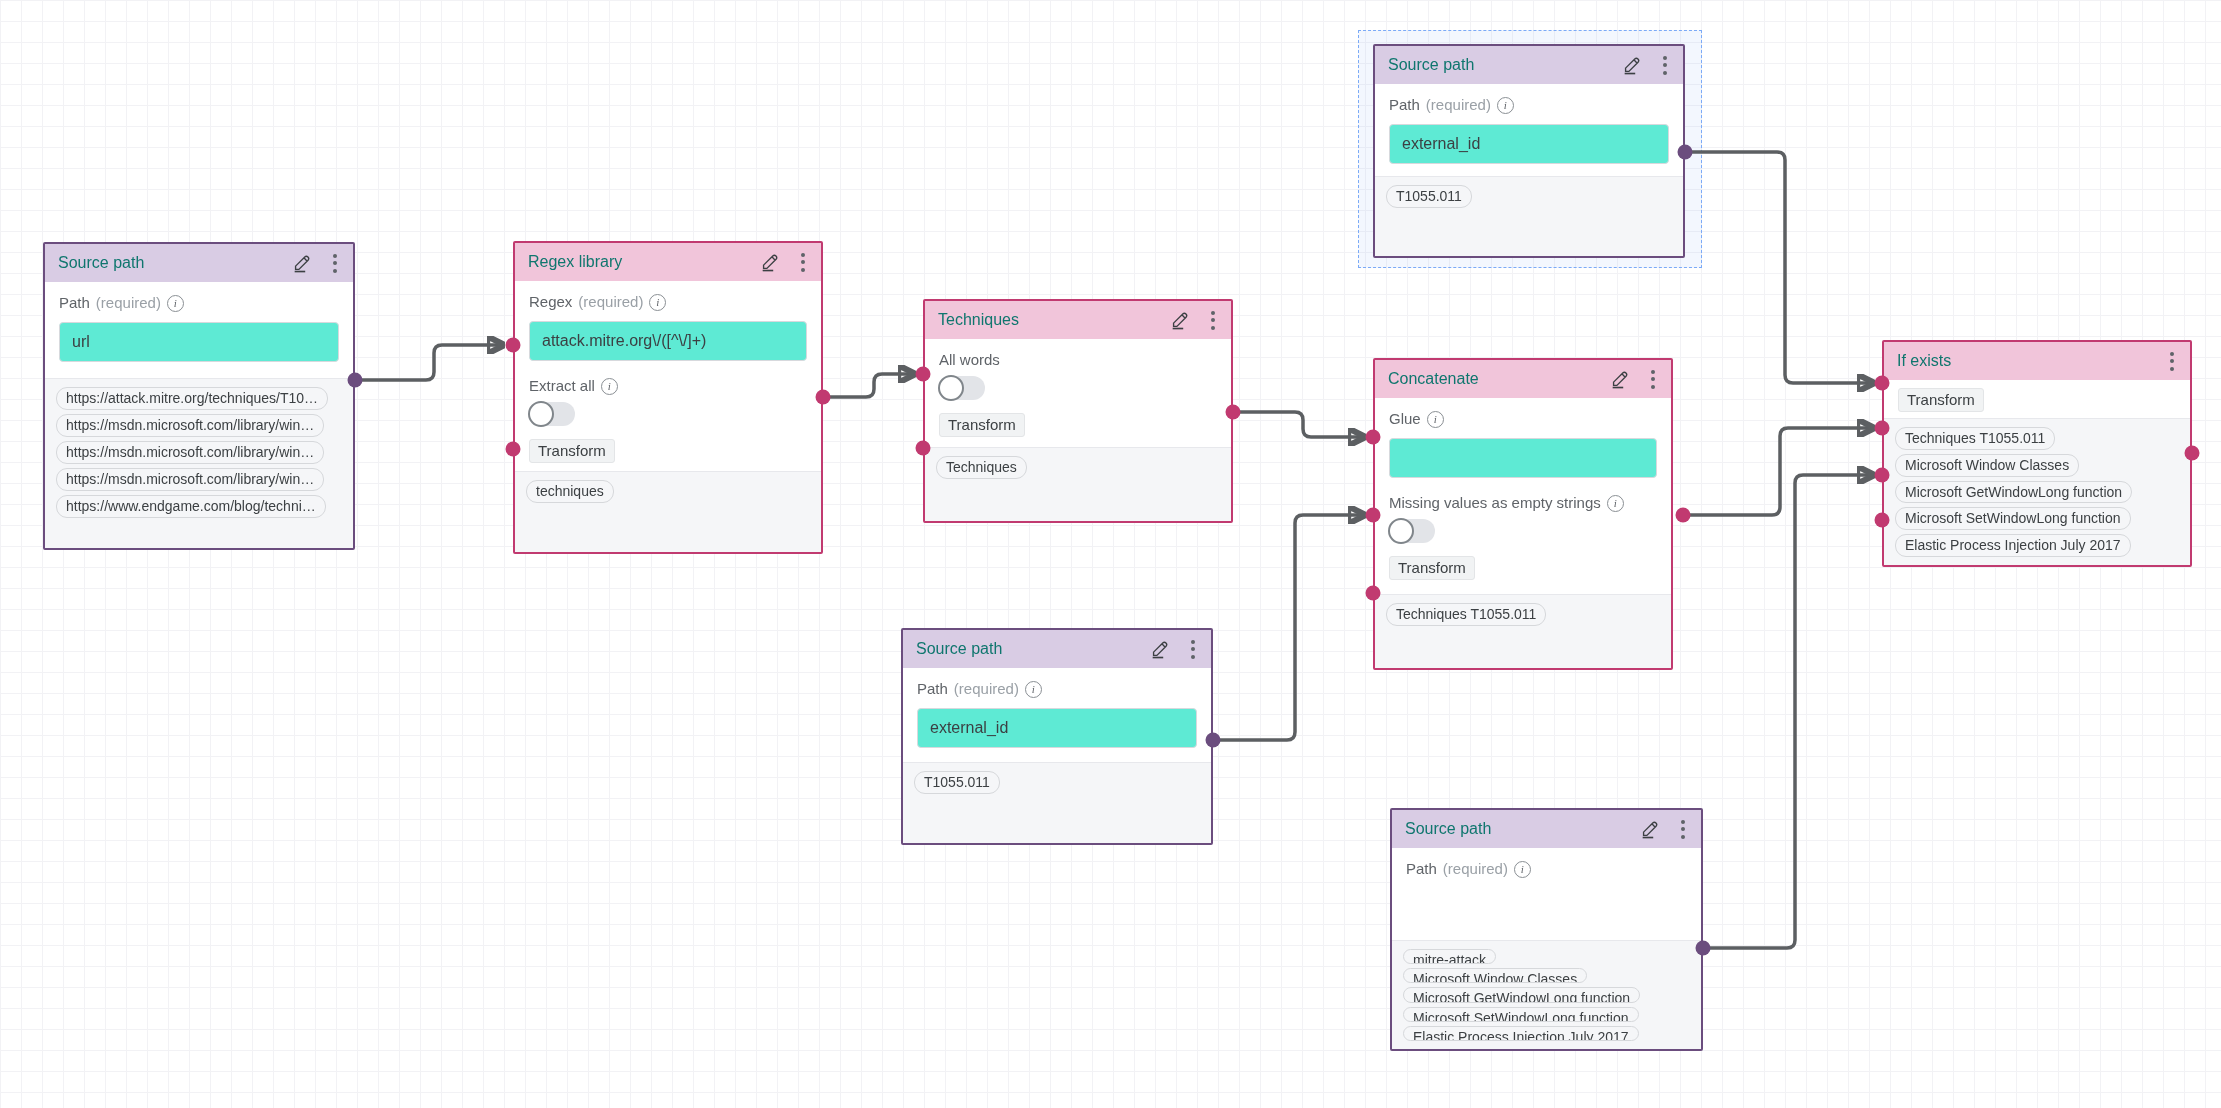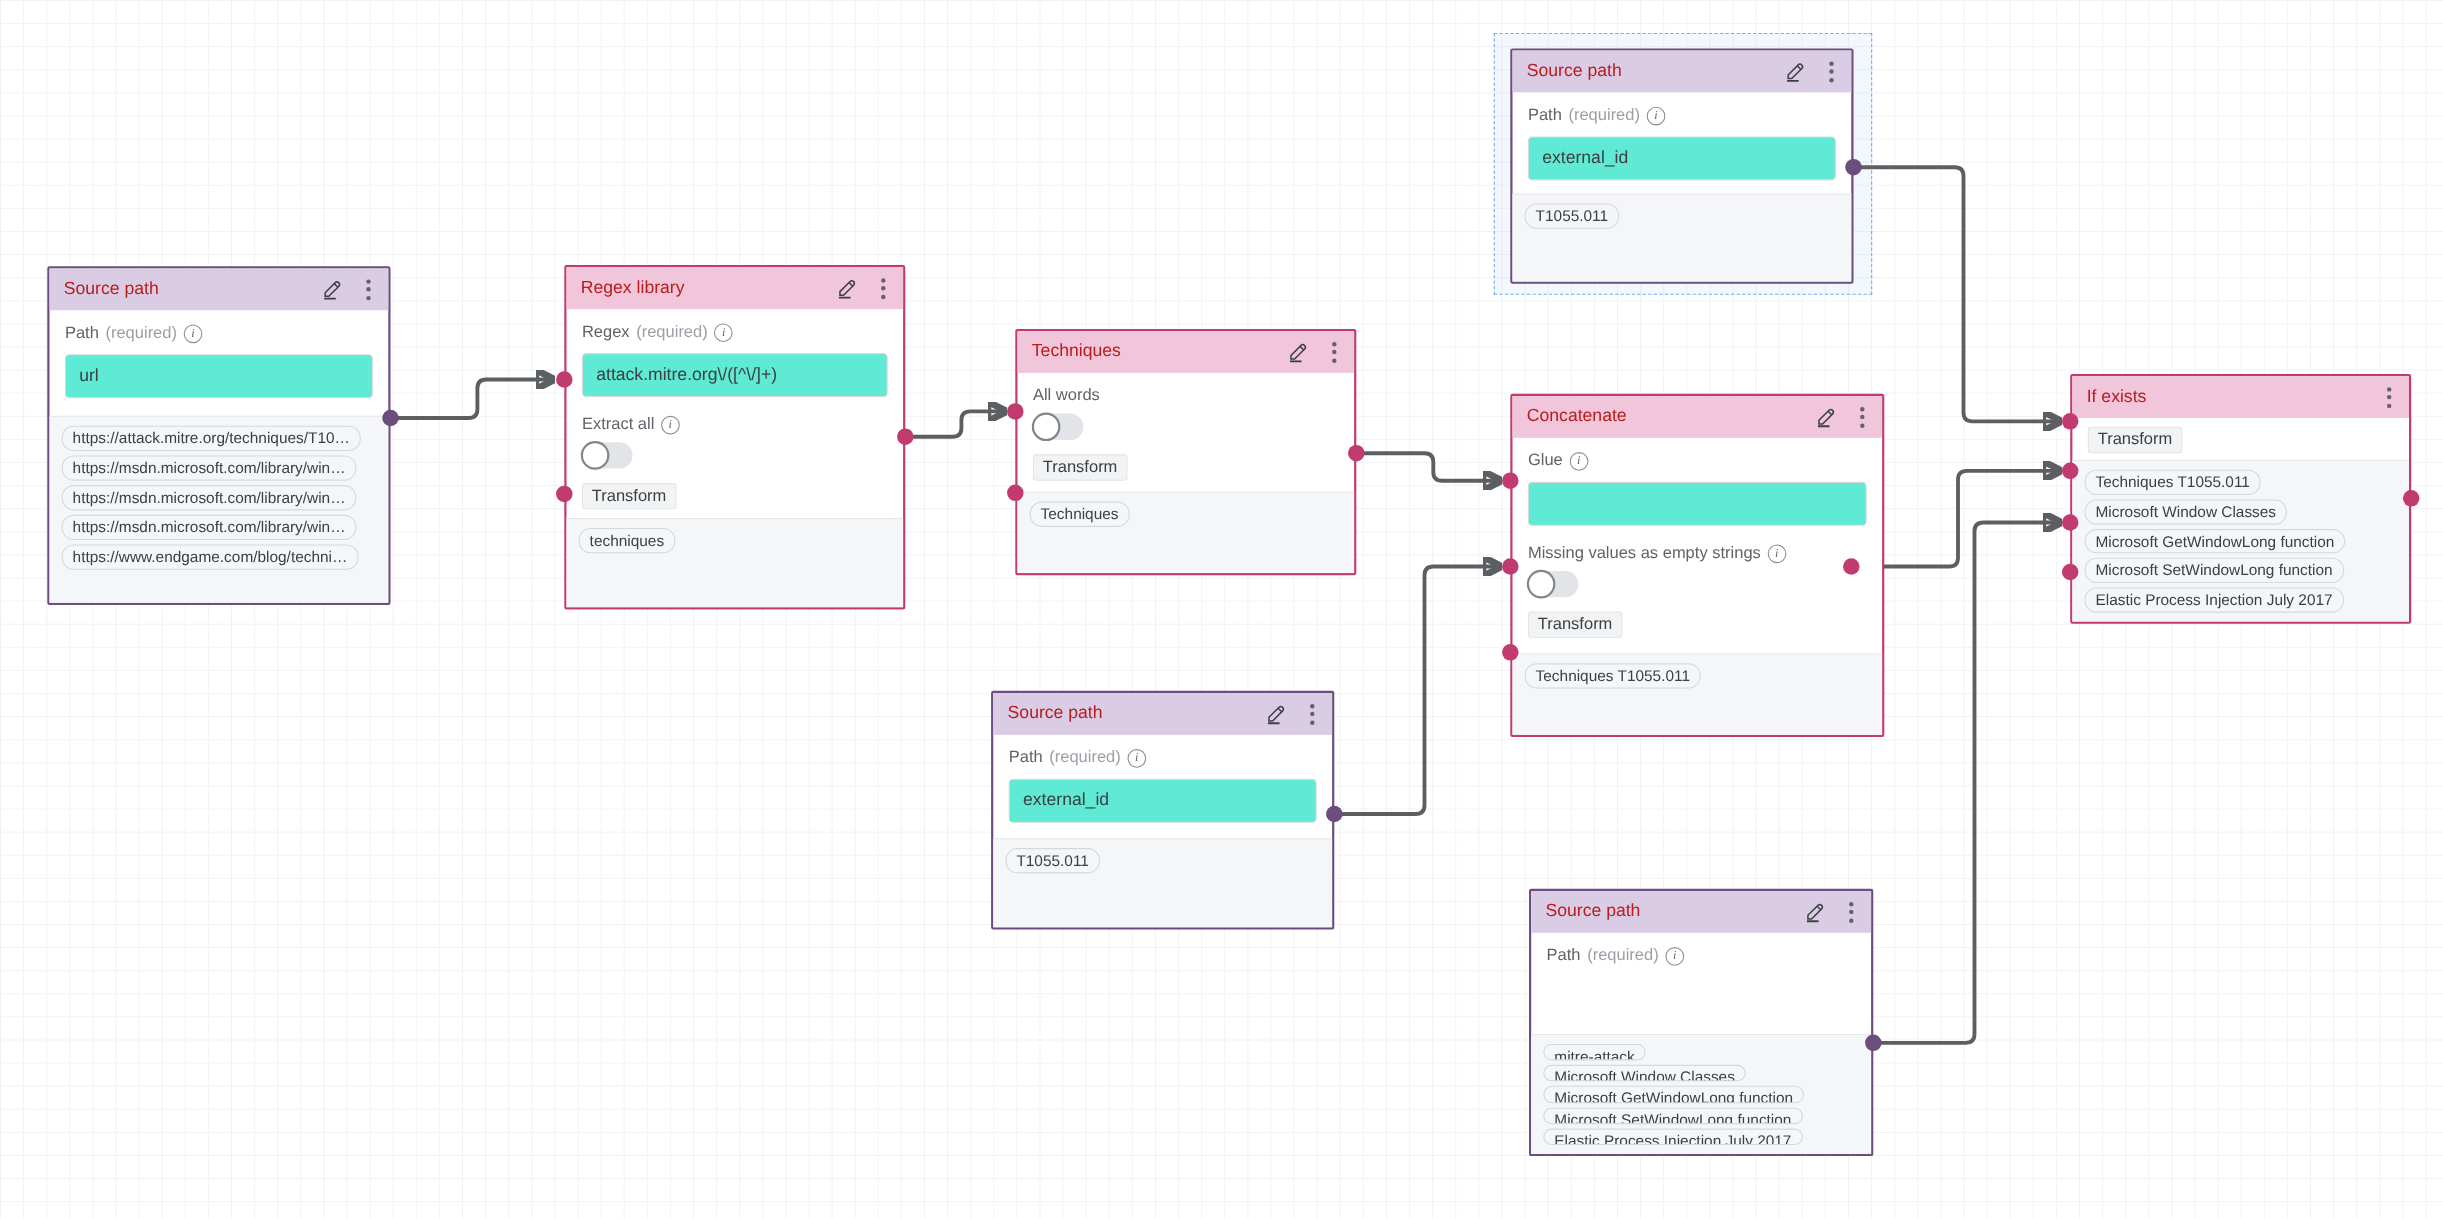--- a/index.html
+++ b/index.html
@@ -31,21 +31,21 @@
   }
   .node.purple { border-color:#6b4d7e; }
   .node.pink   { border-color:#c13a70; }
 
   .node-header {
     height:38px; display:flex; align-items:center;
     padding:0 12px 0 13px;
   }
   .purple > .node-header { background:#d9cce4; }
   .pink   > .node-header { background:#f1c5da; }
-  .node-title { flex:1; font-size:16px; color:#b91c1c; }
+  .node-title { flex:1; font-size:16px; color:#0f766e; }
 
   .icon-btn { display:inline-flex; align-items:center; justify-content:center; cursor:pointer; }
   .edit-btn { margin-right:16px; }
   .kebab { flex-direction:column; gap:3.5px; padding:2px 4px; }
   .kebab i { width:4px; height:4px; border-radius:50%; background:#5f6368; }
 
   .node-body { padding:12px 14px 0 14px; overflow:hidden; }
   .field-label {
     display:flex; align-items:center; gap:6px;
     font-size:15px; color:#5f6368; line-height:18px;
@@ -238,21 +238,21 @@
         <span class="req">(required)</span>
         <span class="info-icon">i</span>
       </div>
       <input class="text-input" value="external_id" style="">
     </div>
     <div class="output-section" style="height:80px">
       <span class="pill">T1055.011</span>
     </div>
   </div>
 
-  <div class="node pink" style="left:1373px;top:358px;width:340px">
+  <div class="node pink" style="left:1373px;top:358px;width:300px">
     <div class="node-header">
       <span class="node-title">Concatenate</span>
       <span class="icon-btn edit-btn">
         <svg width="22" height="22" viewBox="0 0 24 24">
             <path d="M13.8 6.1l3.6 3.6M5 15.4L15 5.4a2.55 2.55 0 0 1 3.6 3.6l-10 10H5v-3.6z" fill="none" stroke="#3c4043" stroke-width="1.5"></path>
             <line x1="4" y1="21.3" x2="15.5" y2="21.3" stroke="#3c4043" stroke-width="1.8"></line>
           </svg>
       </span>
       <span class="icon-btn kebab">
           <i></i>

